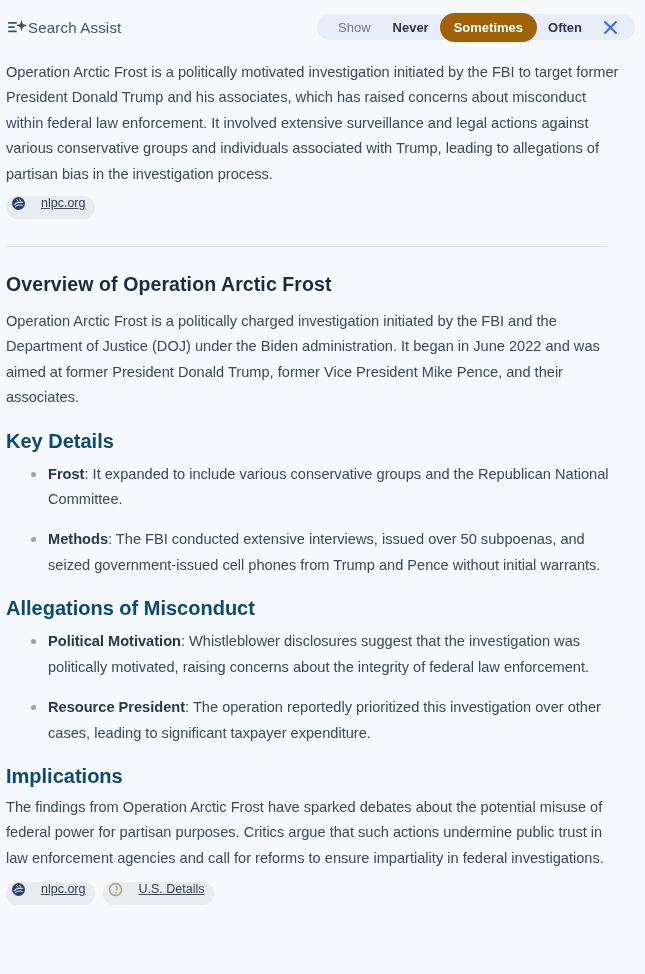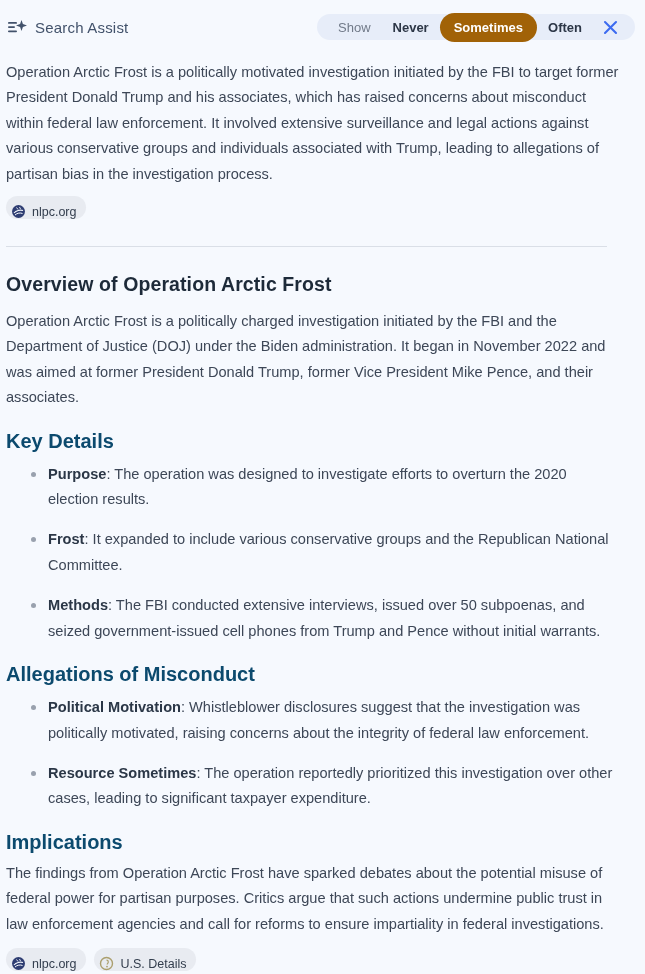--- a/index.html
+++ b/index.html
@@ -9,21 +9,21 @@
     font-family:"Liberation Sans", sans-serif;
     color:#3d4757;
   }
   .wrap { padding:0 24px 0 6px; }
 
   
   .header {
     display:flex; align-items:center; justify-content:space-between;
     padding:14px 10px 0 6px; margin-bottom:6px;
   }
-  .brand { display:flex; align-items:center; gap:7px; }
+  .brand { display:flex; align-items:center; }
   .brand-label { font-size:15px; font-weight:500; color:#42526b; letter-spacing:.2px; }
   .pill-group {
     display:flex; align-items:center;
     background:#e7edf9; border-radius:19px; height:26px;
     padding:0 12px 0 10px;
   }
   .pill-opt {
     font-size:13px; font-weight:700; color:#2c3646;
     padding:6px 11px; border-radius:15px; cursor:pointer; white-space:nowrap;
   }
@@ -33,23 +33,23 @@
     background:none; border:none; cursor:pointer;
     display:flex; align-items:center; justify-content:center;
     width:26px; height:26px; margin-left:4px;
   }
 
   
   .para { font-size:14.6px; line-height:25.4px; color:#3d4757; }
   .summary-para { margin-top:20px; }
   .chip-row { display:flex; gap:8px; margin-top:9px; }
   .chip {
-    display:inline-flex; align-items:flex-end; gap:6px;
+    display:inline-flex; align-items:flex-start; gap:15px;
     background:#e8ebf1; border-radius:12px; height:23px;
-    padding:0 10px 0 5px; cursor:pointer;
+    padding:0 10px 0 5px; cursor:pointer;text-decoration:underline;
   }
   .chip-label { font-size:12.5px; color:#323d4d; }
   .divider { border:none; border-top:1px solid #dadfe7; margin:27px 14px 26px 0; }
 
   .h2 { font-size:19.5px; font-weight:700; color:#1d2a39; letter-spacing:.1px; }
   .intro { margin-top:13px; }
   .h3 { font-size:20px; font-weight:700; color:#0c4a6e; margin-top:19px; }
 
   ul.bullets { list-style:none; margin-top:9px; }
   ul.bullets li {
@@ -110,33 +110,32 @@
         </svg>
       </span>
       <span class="chip-label">nlpc.org</span>
     </span>
   </div>
 
   <hr class="divider">
 
   <div class="h2">Overview of Operation Arctic Frost</div>
 
-  <p class="para intro">Operation Arctic Frost is a politically charged investigation initiated by the FBI and the Department of Justice (DOJ) under the Biden administration. It began in November 2022 and was aimed at former President Donald Trump, former Vice President Mike Pence, and their associates.</p>
+  <p class="para intro">Operation Arctic Frost is a politically charged investigation initiated by the FBI and the Department of Justice (DOJ) under the Biden administration. It began in June 2022 and was aimed at former President Donald Trump, former Vice President Mike Pence, and their associates.</p>
 
   <div class="h3">Key Details</div>
   <ul class="bullets">
-    <li><span class="term">Purpose</span><span>: The operation was designed to investigate efforts to overturn the 2020 election results.</span></li>
     <li><span class="term">Frost</span><span>: It expanded to include various conservative groups and the Republican National Committee.</span></li>
     <li><span class="term">Methods</span><span>: The FBI conducted extensive interviews, issued over 50 subpoenas, and seized government-issued cell phones from Trump and Pence without initial warrants.</span></li>
   </ul>
 
   <div class="h3">Allegations of Misconduct</div>
   <ul class="bullets">
     <li><span class="term">Political Motivation</span><span>: Whistleblower disclosures suggest that the investigation was politically motivated, raising concerns about the integrity of federal law enforcement.</span></li>
-    <li><span class="term">Resource Sometimes</span><span>: The operation reportedly prioritized this investigation over other cases, leading to significant taxpayer expenditure.</span></li>
+    <li><span class="term">Resource President</span><span>: The operation reportedly prioritized this investigation over other cases, leading to significant taxpayer expenditure.</span></li>
   </ul>
 
   <div class="h3">Implications</div>
   <p class="para impl-para">The findings from Operation Arctic Frost have sparked debates about the potential misuse of federal power for partisan purposes. Critics argue that such actions undermine public trust in law enforcement agencies and call for reforms to ensure impartiality in federal investigations.</p>
 
   <div class="chip-row bottom-chips">
     <span class="chip">
       <span style="display:flex;">
         <svg width="15" height="15" viewBox="0 0 15 15">
           <circle cx="7.5" cy="7.5" r="6.5" fill="#2e3d72"></circle>

